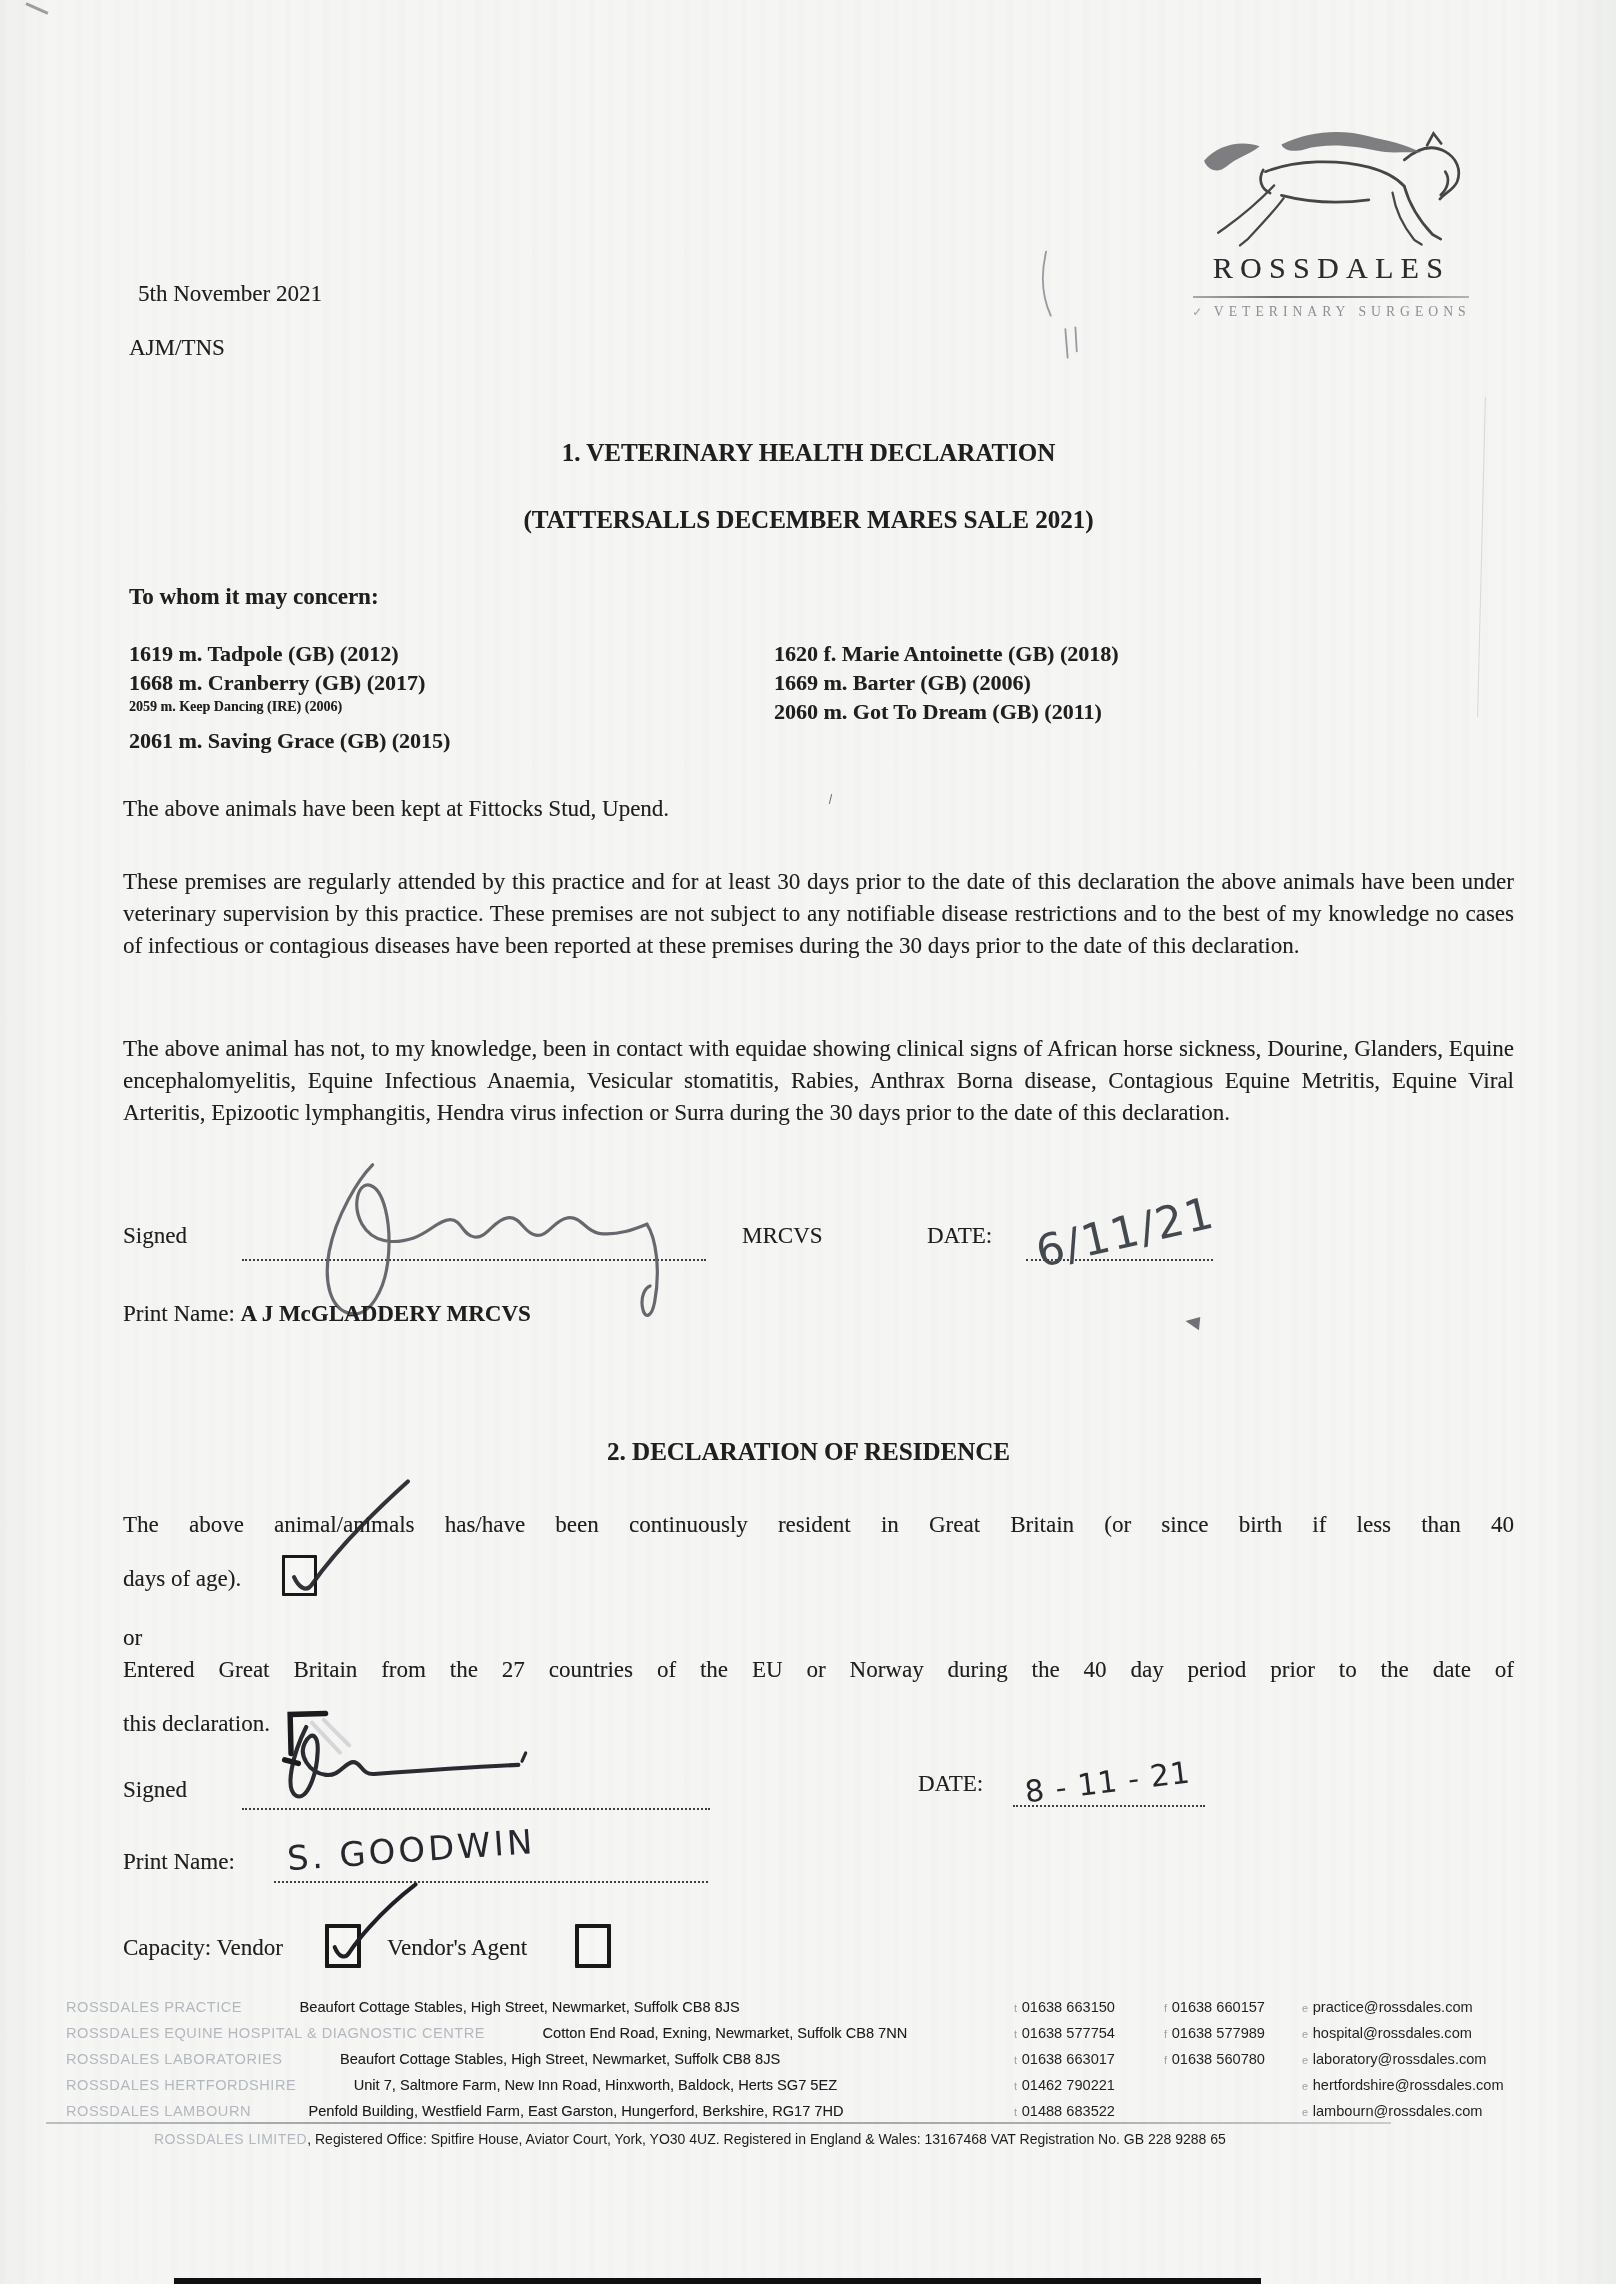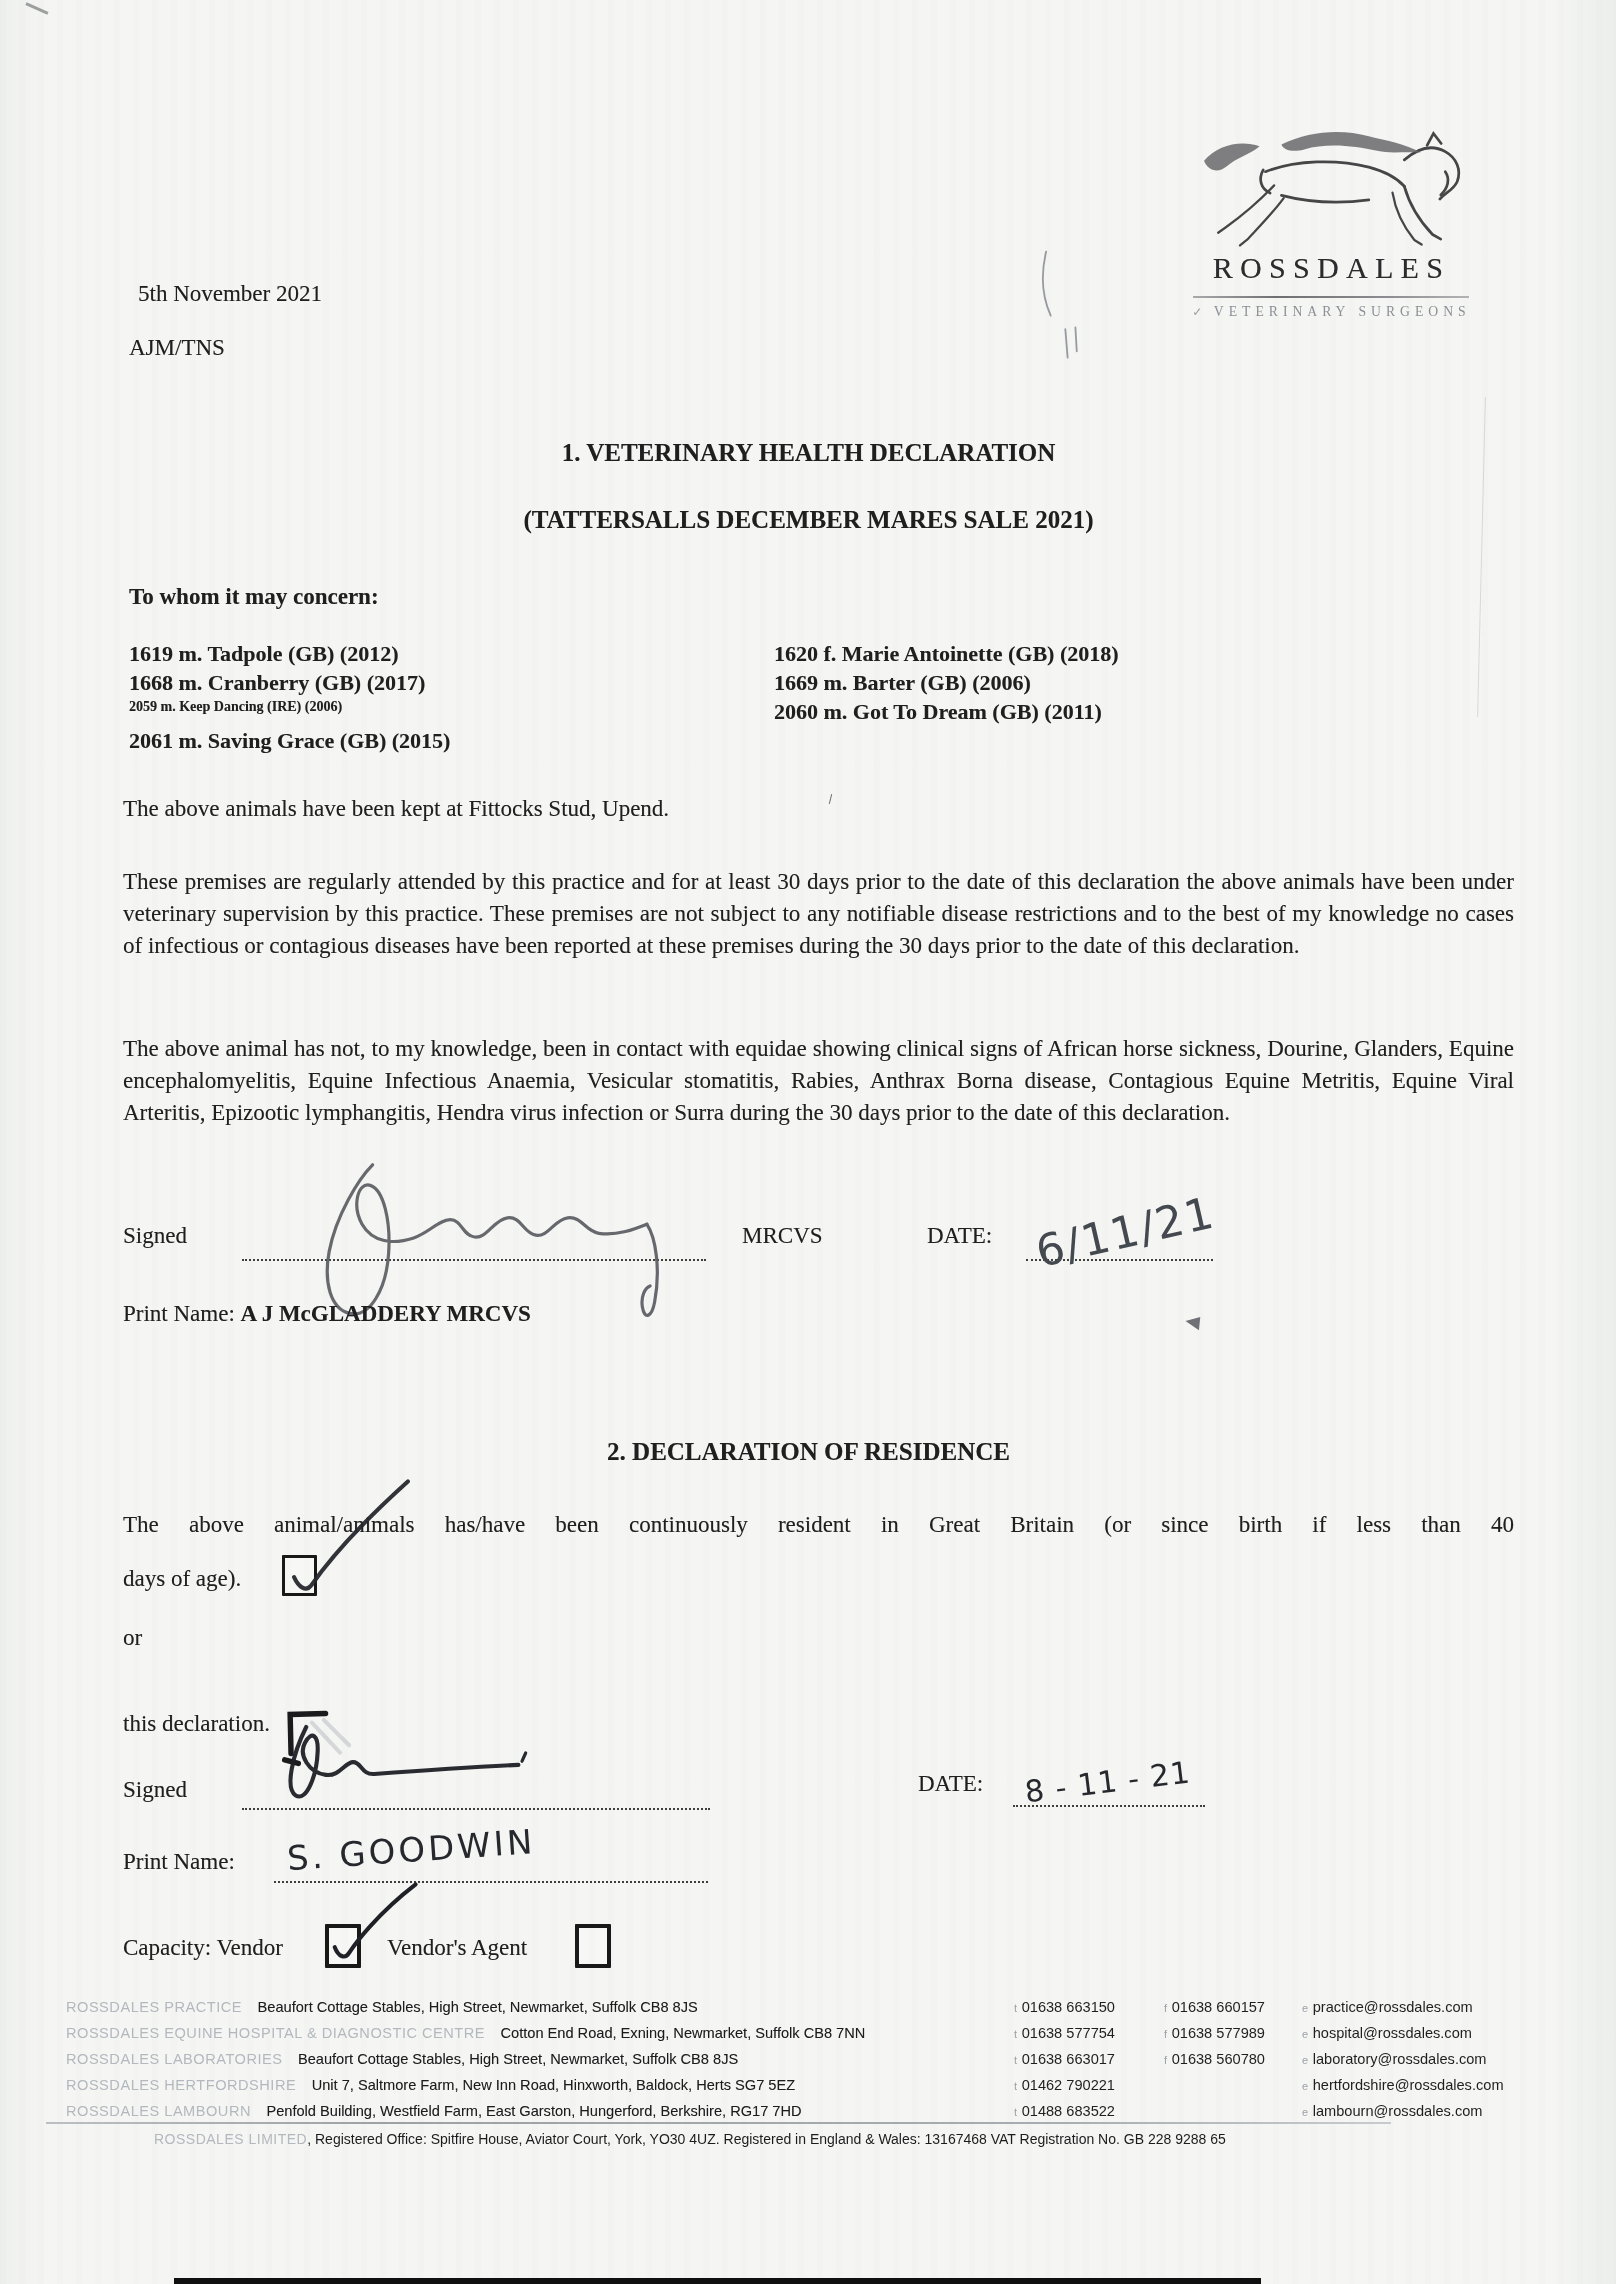--- a/index.html
+++ b/index.html
@@ -35,21 +35,21 @@
       background:linear-gradient(90deg,#a9a9ab,#6f6f72 30%,#8c8c90 70%,#b3b3b6);}
   #logo .ltag{position:absolute; top:186px; left:0; width:100%; text-align:center;
       font-family:Liberation Serif, serif; font-size:13.7px; letter-spacing:5px;
       color:#8b8f95;}
   #logo .ltag::before{content:"✓"; color:rgba(95,100,110,0.6); margin-right:6.4px; font-size:12px;}
   
   .f-row{position:absolute; left:0; width:1617px; height:25.6px;
          font-family:"Liberation Sans","DejaVu Sans",sans-serif; font-size:14.6px;}
   .f-left{position:absolute; left:66px; white-space:nowrap;}
   .f-label{color:#b3b8be; letter-spacing:0.5px; margin-right:15.5px;}
-  .f-addr{color:#1c1c1e; text-shadow:0.1px 0.2px 0.3px rgba(25,25,30,0.3);}
+  .f-addr{color:#1c1c1e; text-shadow:0.1px 0.2px 0.3px rgba(25,25,30,0.3);margin-left:42px;}
   .f-tel{position:absolute; left:978px; width:137px; text-align:right; white-space:nowrap;}
   .f-fax{position:absolute; left:1128px; width:137px; text-align:right; white-space:nowrap;}
   .f-email{position:absolute; left:1302px; white-space:nowrap;}
   .pfx{font-style:normal; color:#9ba1a8; font-size:11px; margin-right:4.6px;}
   #f-divider{position:absolute; left:46px; top:2122px; width:1345px; height:2.3px;
       background:linear-gradient(90deg,#b2b6ba,#8e9296 25%,#9aa0a4 75%,#c0c4c8); opacity:.85;}
   .f-reg{position:absolute; left:154px; top:2131px; white-space:nowrap;
       font-family:"Liberation Sans","DejaVu Sans",sans-serif; font-size:14px; color:#1c1c1e;}
   .f-reg .f-label{margin-right:0;}
   
@@ -143,20 +143,21 @@
 
   <div class="jline" style="top:1512px;">The above animal/animals has/have been continuously resident in Great Britain (or since birth if less than 40</div>
   <div class="line" style="left:123px; top:1566px;">days of age).</div>
   <div class="cbx" style="left:282px; top:1555px; width:29px; height:35px;"></div>
   <svg style="left:270px; top:1476px;" width="151" height="132" viewBox="0 0 330 290">
     <path d="M 52 222 C 62 244, 78 256, 90 240 C 104 220, 160 140, 302 12" fill="none" stroke="#26282d" stroke-width="9" stroke-linecap="round" opacity="0.95"></path>
   </svg>
 
   <div class="line" style="left:123px; top:1625px;">or</div>
 
+  <div class="jline" style="top:1657px;">Entered Great Britain from the 27 countries of the EU or Norway during the 40 day period prior to the date of</div>
   <div class="line" style="left:123px; top:1711px;">this declaration.</div>
   <svg style="left:280px; top:1709px;" width="82" height="59" viewBox="0 0 180 130">
     <g fill="none" stroke-linecap="round">
       <path d="M 100 10 L 22 12 L 24 98 M 10 112 l 30 8" stroke="#1b1b1d" stroke-width="12"></path>
       <path d="M 70 30 L 132 96 M 96 24 L 152 80" stroke="rgba(145,150,160,0.32)" stroke-width="9"></path>
     </g>
   </svg>
 
   <div class="line" style="left:123px; top:1777px;">Signed</div>
   <div class="dots" style="left:242px; top:1808px; width:468px;"></div>

